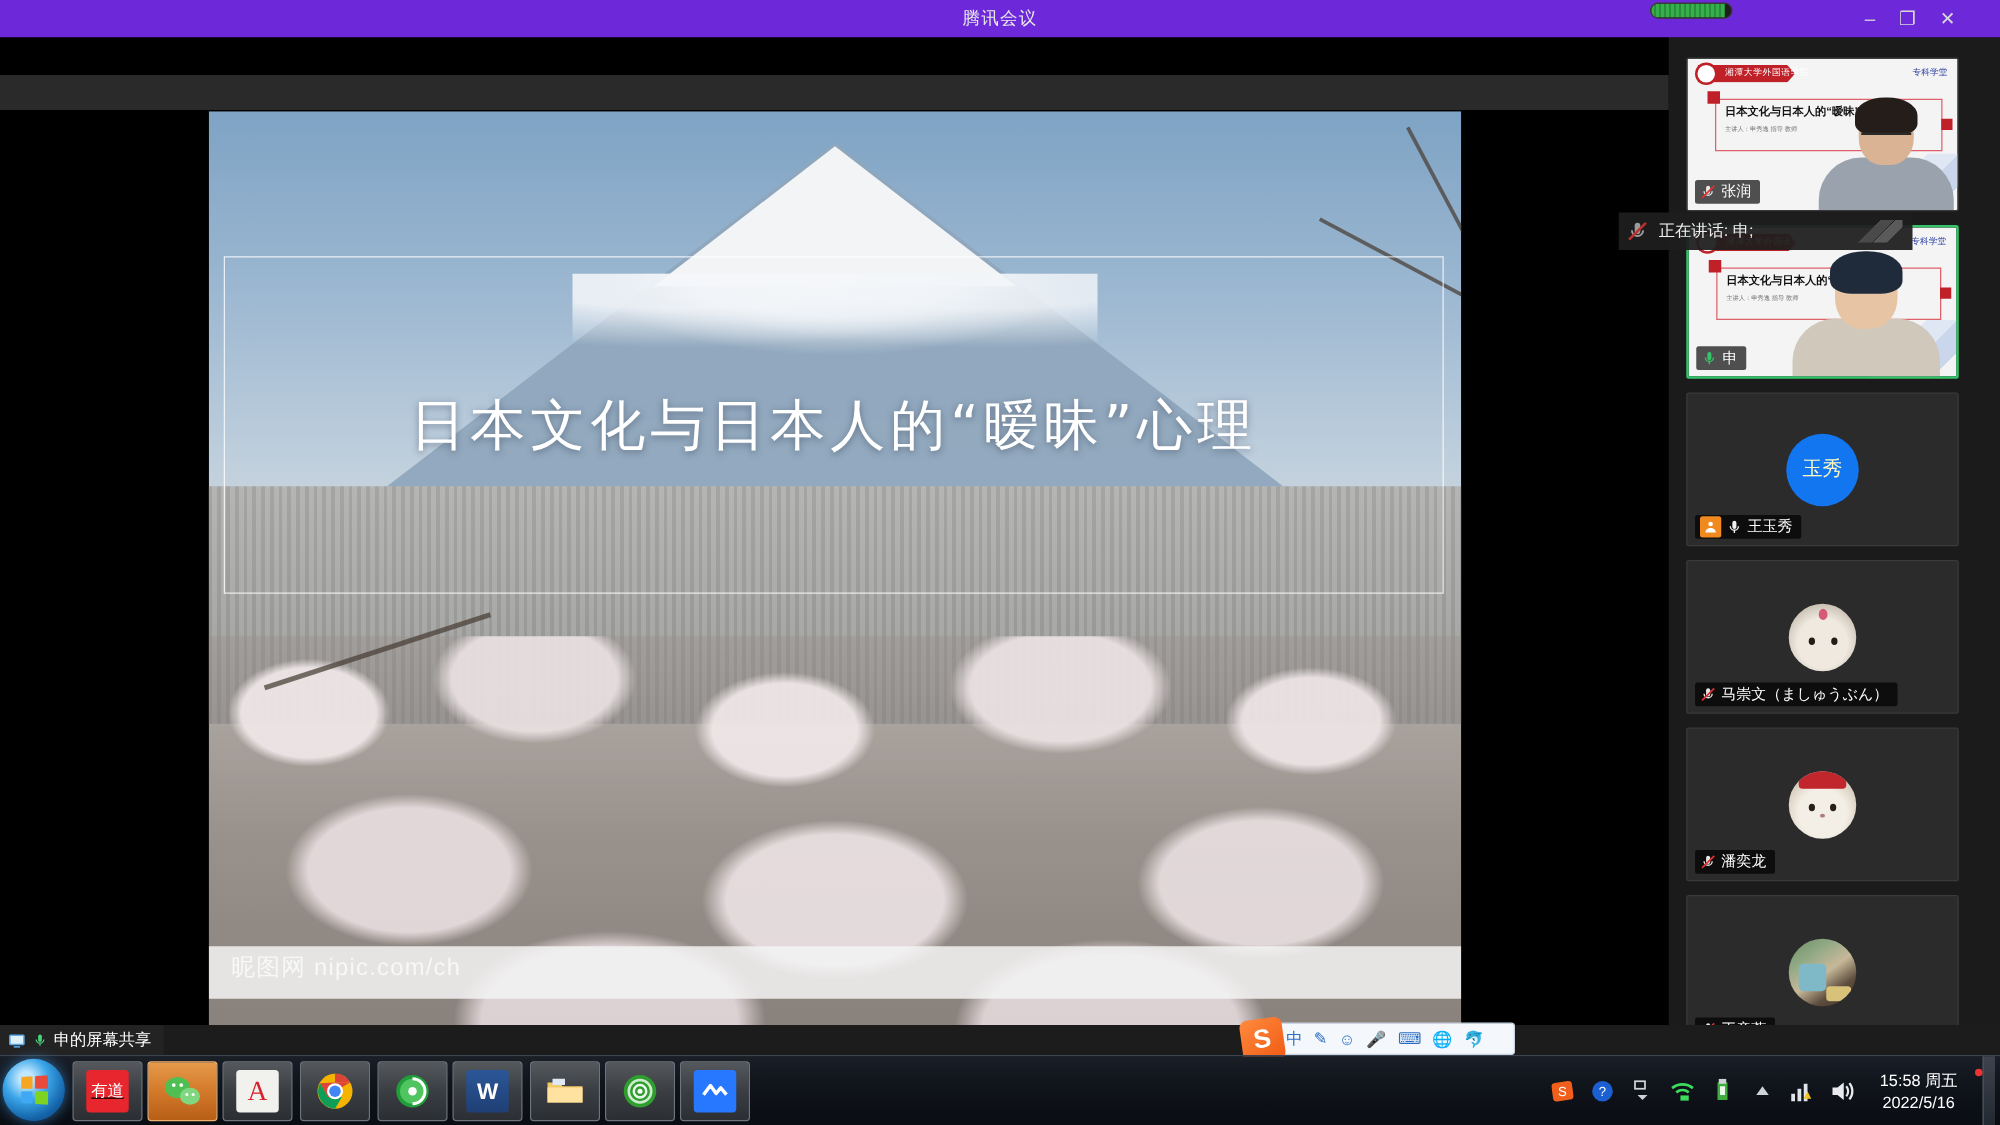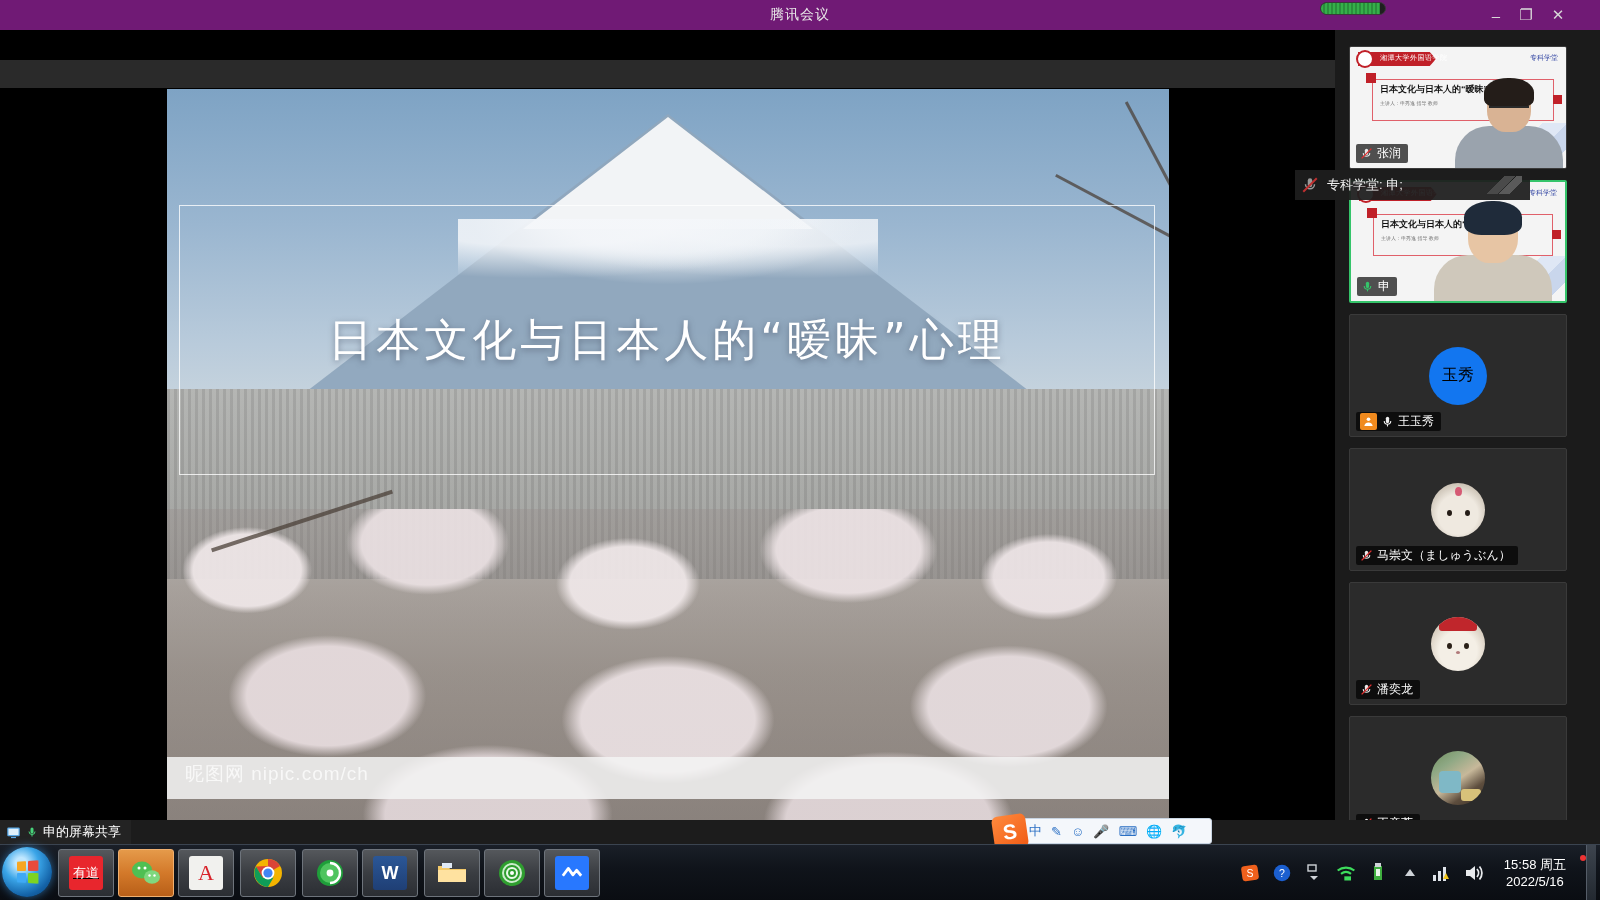--- a/index.html
+++ b/index.html
@@ -1,21 +1,21 @@
 <!DOCTYPE html>
 <html><head>
 <meta charset="utf-8">
 <style>
   * { margin:0; padding:0; box-sizing:border-box; }
   html,body { width:1600px; height:900px; overflow:hidden; background:#000;
               font-family:"Liberation Sans","DejaVu Sans",sans-serif; }
 
   
   #titlebar{ position:absolute; left:0; top:0; width:1600px; height:30px;
-             background:#701a75; display:flex; align-items:center; }
+             background:#6d28d9; display:flex; align-items:center; }
   #title-text{ position:absolute; left:0; width:1600px; text-align:center;
                color:#e8e8e8; font-size:14px; letter-spacing:1px; }
   #rec-indicator{ position:absolute; left:1320px; top:2px; width:66px; height:13px;
                   border-radius:7px; background:#1f1f1f; border:1px solid #3a3a3a;
                   overflow:hidden; }
   #rec-indicator i{ display:block; height:100%; width:92%;
         background:repeating-linear-gradient(90deg,#35b04a 0 2px,#2a8f3c 2px 4px); }
   .wctl{ position:absolute; top:0; height:30px; width:36px; color:#d8d8d8;
          display:flex; align-items:center; justify-content:center; font-size:15px; }
   #btn-min{ left:1478px; } #btn-max{ left:1508px; } #btn-close{ left:1540px; }
@@ -85,21 +85,21 @@
          background:#2b2b2b; border:1px solid #3a3a3a; overflow:hidden;
          border-radius:2px; }
   .tile.speaking{ border:2px solid #35c46a; }
   .namebadge{ position:absolute; left:6px; bottom:5px; height:19px;
      background:rgba(0,0,0,.68); display:flex; align-items:center; gap:4px;
      padding:0 7px 0 4px; border-radius:2px; }
   .namebadge span{ color:#fff; font-size:12px; white-space:nowrap; }
   .mic{ width:13px; height:13px; flex:0 0 13px; }
   .avatar{ position:absolute; left:50%; top:50%; transform:translate(-50%,-50%);
            width:54px; height:54px; border-radius:50%; overflow:hidden; }
-  .avatar-initials{ background:#1276f0; color:#000000; display:flex;
+  .avatar-initials{ background:#1276f0; color:#fef9c3; display:flex;
            align-items:center; justify-content:center; font-size:16px; }
   .orange-chip{ width:17px; height:17px; background:#f08a1e; border-radius:2px;
      display:flex; align-items:center; justify-content:center; }
 
   
   .mini{ position:absolute; inset:0; background:#f4f4f4; }
   .mini-band{ position:absolute; left:8px; top:5px; width:78px; height:14px;
      background:#c02028; clip-path:polygon(0 0,92% 0,100% 50%,92% 100%,0 100%); }
   .mini-logo{ position:absolute; left:6px; top:3px; width:18px; height:18px;
      border-radius:50%; background:#fff; border:2px solid #c02028; }
@@ -348,21 +348,21 @@
     </div>
   </div>
 </div>
 
 <div id="speaking-toast">
   <svg id="toast-mic" viewBox="0 0 24 24">
     <path d="M12 3a3 3 0 0 1 3 3v6a3 3 0 0 1-6 0V6a3 3 0 0 1 3-3z" fill="#9a9a9a"></path>
     <path d="M6 11a6 6 0 0 0 12 0" stroke="#9a9a9a" stroke-width="2" fill="none"></path>
     <line x1="3" y1="21" x2="21" y2="3" stroke="#c03030" stroke-width="2.6"></line>
   </svg>
-  <span class="txt">专科学堂: 申;</span>
+  <span class="txt">正在讲话: 申;</span>
   <span id="toast-chev"></span>
 </div>
 
 <div id="sharebar"></div>
 <div id="share-pill">
   <svg width="15" height="15" viewBox="0 0 24 24">
     <rect x="2" y="4" width="20" height="14" rx="2" fill="#5aa9e6"></rect>
     <rect x="4" y="6" width="16" height="10" fill="#dff0fb"></rect>
     <rect x="8" y="19" width="8" height="2" fill="#5aa9e6"></rect>
   </svg>

